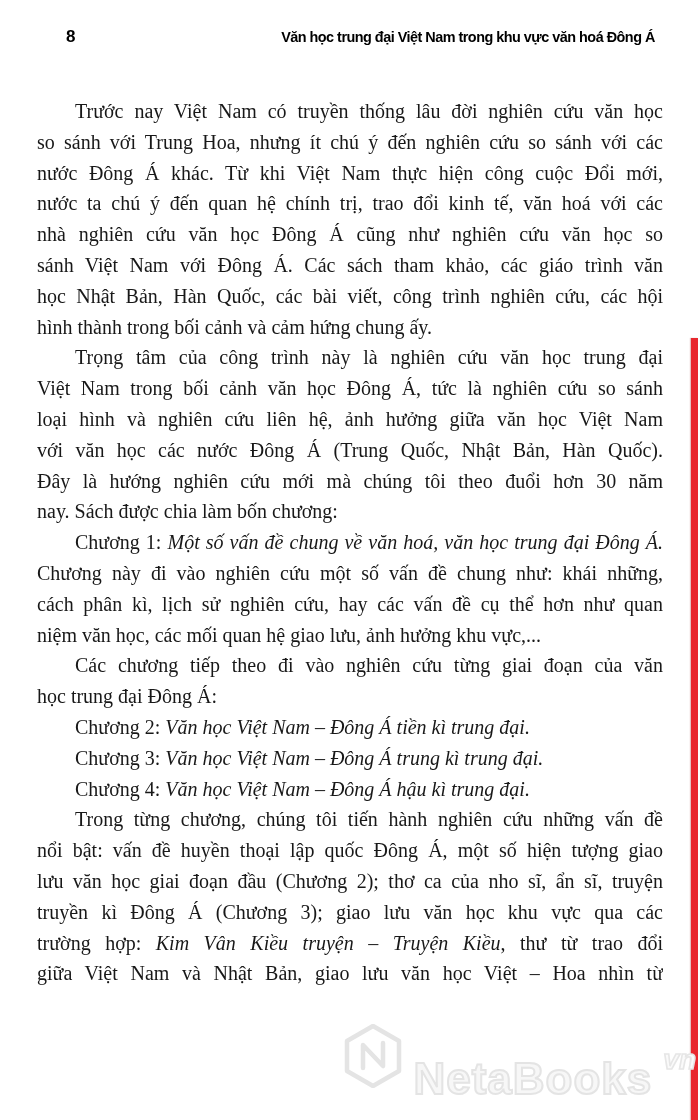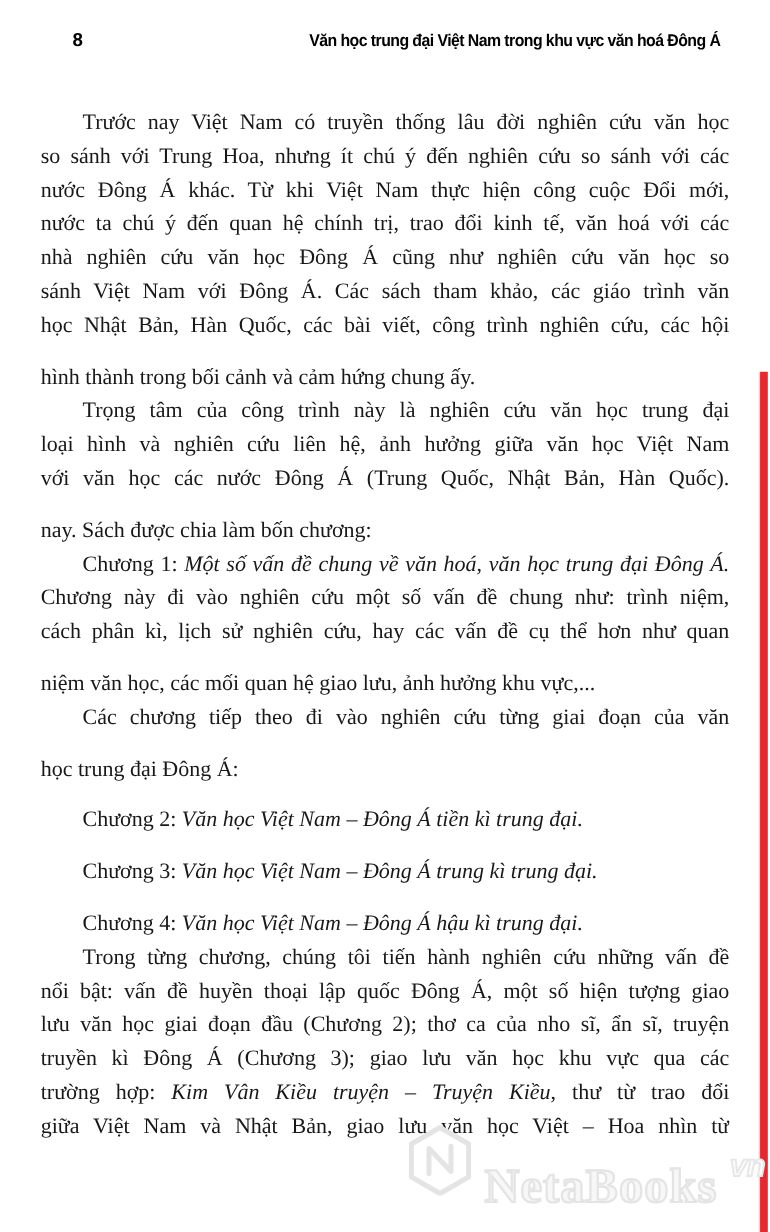--- a/index.html
+++ b/index.html
@@ -40,21 +40,21 @@
     color: #181818;
   }
   .line {
     font-size: 20px;
     line-height: 30.8px;
     height: 30.8px;
     overflow: hidden;
     white-space: normal;
   }
   .line.just { text-align: justify; text-align-last: justify; }
-  .line.left { text-align: left; text-align-last: left; margin-top: 16px; }
+  .line.left { text-align: left; text-align-last: left; }
   .line.indent { text-indent: 38px; }
   .it { font-style: italic; }
   
   .ribbon {
     position: absolute;
     top: 338px;
     bottom: 0;
     right: 2px;
     width: 7px;
     background: #e8282f;
@@ -64,21 +64,21 @@
   .watermark {
     position: absolute;
     right: 4px;
     bottom: 16px;
     display: flex;
     align-items: center;
     gap: 11px;
     pointer-events: none;
   }
   .wm-brand {
-    font-family: Liberation Serif, serif;
+    font-family: Liberation Sans, sans-serif;
     font-weight: bold;
     font-size: 44px;
     letter-spacing: 1px;
     color: #f7f7f7;
     margin-top: 42px;
     -webkit-text-stroke: 2px #e4e4e4;
   }
   .wm-suffix {
     font-family: "Liberation Sans", "DejaVu Sans", sans-serif;
     font-weight: bold;
@@ -102,25 +102,27 @@
   <div class="body-text">
       <div class="line just indent"><span>Trước nay Việt Nam có truyền thống lâu đời nghiên cứu văn học</span></div>
       <div class="line just"><span>so sánh với Trung Hoa, nhưng ít chú ý đến nghiên cứu so sánh với các</span></div>
       <div class="line just"><span>nước Đông Á khác. Từ khi Việt Nam thực hiện công cuộc Đổi mới,</span></div>
       <div class="line just"><span>nước ta chú ý đến quan hệ chính trị, trao đổi kinh tế, văn hoá với các</span></div>
       <div class="line just"><span>nhà nghiên cứu văn học Đông Á cũng như nghiên cứu văn học so</span></div>
       <div class="line just"><span>sánh Việt Nam với Đông Á. Các sách tham khảo, các giáo trình văn</span></div>
       <div class="line just"><span>học Nhật Bản, Hàn Quốc, các bài viết, công trình nghiên cứu, các hội</span></div>
       <div class="line left"><span>hình thành trong bối cảnh và cảm hứng chung ấy.</span></div>
       <div class="line just indent"><span>Trọng tâm của công trình này là nghiên cứu văn học trung đại</span></div>
+      <div class="line just"><span>Việt Nam trong bối cảnh văn học Đông Á, tức là nghiên cứu so sánh</span></div>
       <div class="line just"><span>loại hình và nghiên cứu liên hệ, ảnh hưởng giữa văn học Việt Nam</span></div>
       <div class="line just"><span>với văn học các nước Đông Á (Trung Quốc, Nhật Bản, Hàn Quốc).</span></div>
+      <div class="line just"><span>Đây là hướng nghiên cứu mới mà chúng tôi theo đuổi hơn 30 năm</span></div>
       <div class="line left"><span>nay. Sách được chia làm bốn chương:</span></div>
       <div class="line just indent"><span>Chương 1: </span><span class="it">Một số vấn đề chung về văn hoá, văn học trung đại Đông Á.</span></div>
-      <div class="line just"><span>Chương này đi vào nghiên cứu một số vấn đề chung như: trình niệm,</span></div>
+      <div class="line just"><span>Chương này đi vào nghiên cứu một số vấn đề chung như: khái những,</span></div>
       <div class="line just"><span>cách phân kì, lịch sử nghiên cứu, hay các vấn đề cụ thể hơn như quan</span></div>
       <div class="line left"><span>niệm văn học, các mối quan hệ giao lưu, ảnh hưởng khu vực,...</span></div>
       <div class="line just indent"><span>Các chương tiếp theo đi vào nghiên cứu từng giai đoạn của văn</span></div>
       <div class="line left"><span>học trung đại Đông Á:</span></div>
       <div class="line left indent"><span>Chương 2: </span><span class="it">Văn học Việt Nam – Đông Á tiền kì trung đại.</span></div>
       <div class="line left indent"><span>Chương 3: </span><span class="it">Văn học Việt Nam – Đông Á trung kì trung đại.</span></div>
       <div class="line left indent"><span>Chương 4: </span><span class="it">Văn học Việt Nam – Đông Á hậu kì trung đại.</span></div>
       <div class="line just indent"><span>Trong từng chương, chúng tôi tiến hành nghiên cứu những vấn đề</span></div>
       <div class="line just"><span>nổi bật: vấn đề huyền thoại lập quốc Đông Á, một số hiện tượng giao</span></div>
       <div class="line just"><span>lưu văn học giai đoạn đầu (Chương 2); thơ ca của nho sĩ, ẩn sĩ, truyện</span></div>

